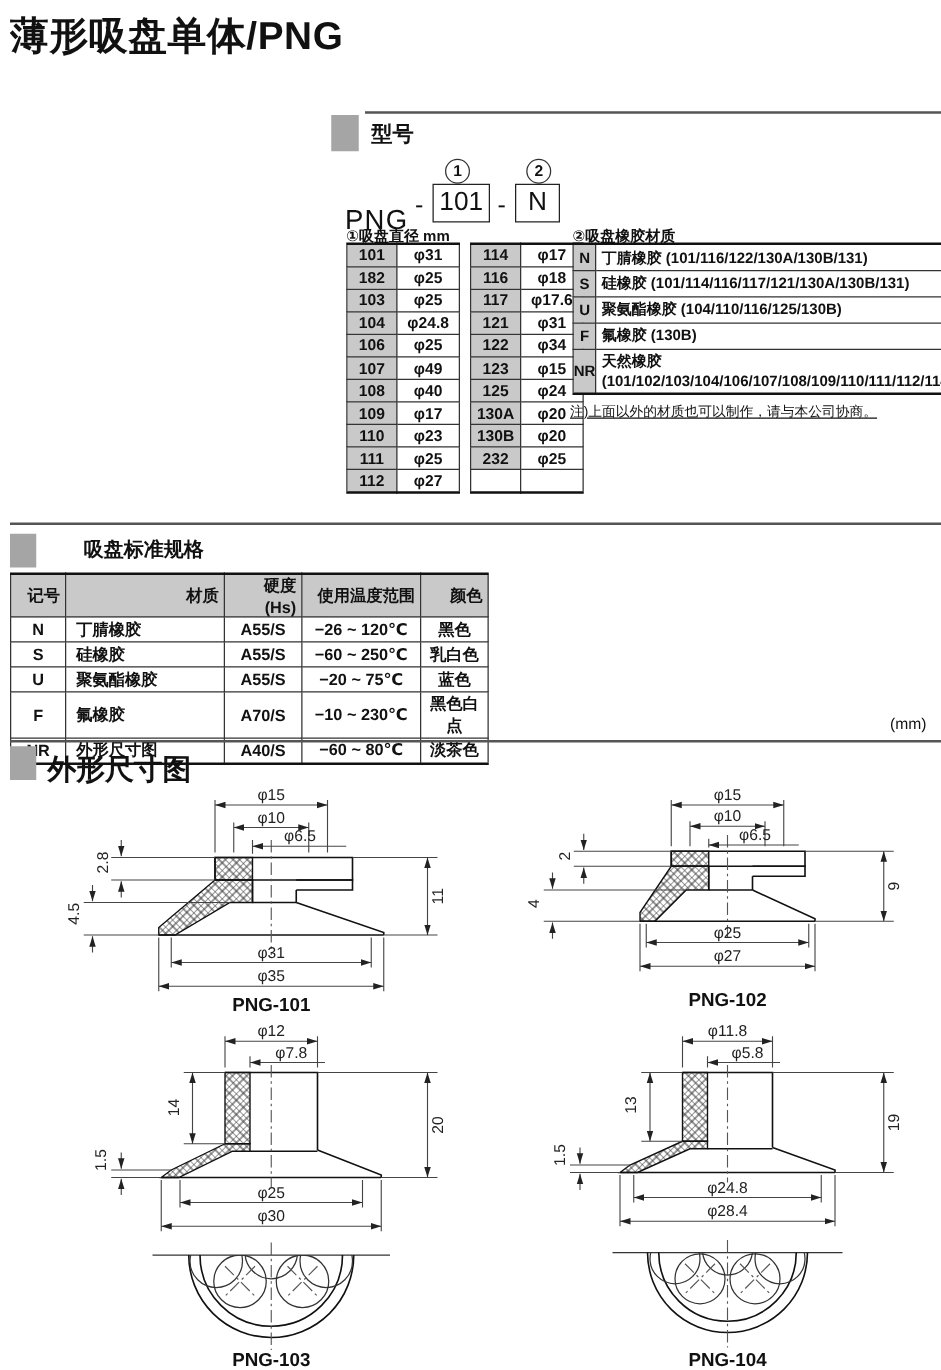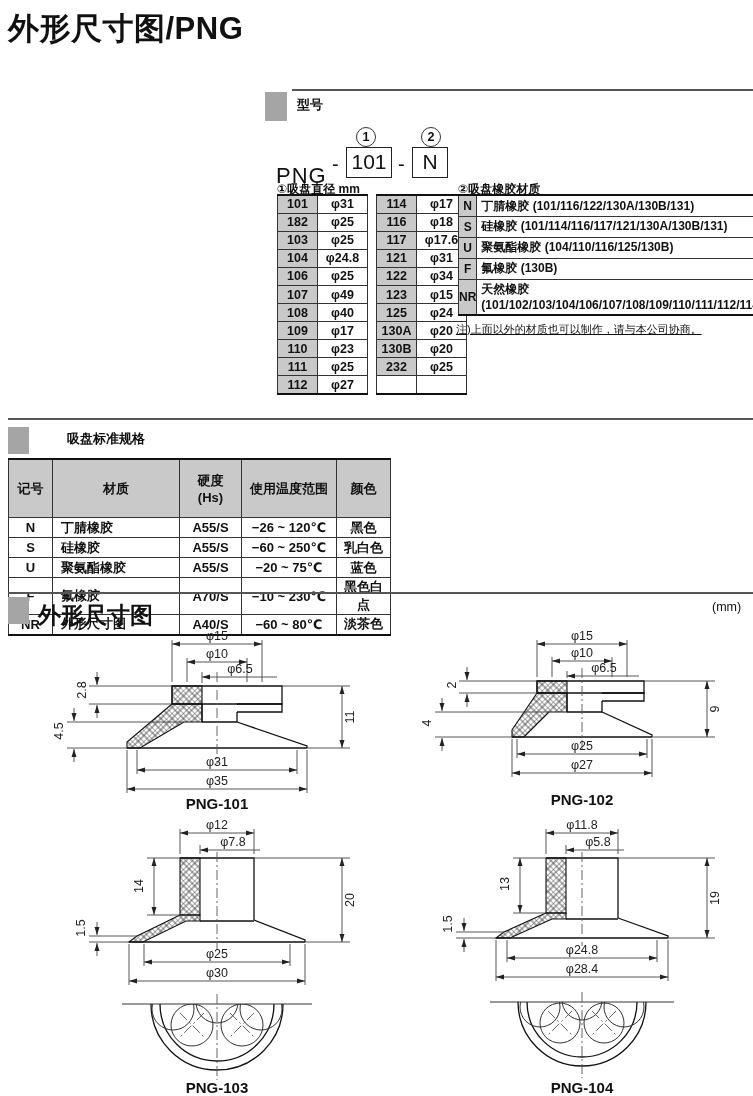--- a/index.html
+++ b/index.html
@@ -9,21 +9,21 @@
     font-family:"Liberation Sans","DejaVu Sans",sans-serif; color:#111;
   }
   .abs { position:absolute; }
 
   
   #page-title { left:8px; top:8px; font-size:31px; font-weight:900; letter-spacing:0.5px; }
 
   
   .sec-rule { height:1.5px; background:#555; }
   .sec-sq { background:#a5a5a5; }
-  .sec-title { font-size:13px; font-weight:bold; }
+  .sec-title { font-size:17px; font-weight:bold; }
 
   
   .circ {
     width:20px; height:20px; border:1.3px solid #333; border-radius:50%;
     text-align:center; font-size:12.5px; font-weight:bold; line-height:18px;
   }
   #model-prefix { font-size:22px; font-weight:400; letter-spacing:1px;margin-top:14px; }
   .model-dash { font-size:20px; font-weight:500; }
   .model-box {
     border:1.6px solid #222; text-align:center; font-size:21px; font-weight:500;
@@ -45,21 +45,21 @@
 
   
   #mat-table { border-top:2.5px solid #111; border-bottom:2.5px solid #111; width:287px; }
   #mat-table td { font-size:12px; font-weight:600; }
   #mat-table td.mletter { width:26px; text-align:center; background:#c9c9c9; height:21px; }
   #mat-table td.mdesc   { padding:1px 4px; background:#fff; line-height:1.35; }
   #mat-note { font-size:11px; font-weight:500; width:292px;text-decoration:underline; }
 
   
   #spec-table { border-top:2.5px solid #111; border-bottom:2.5px solid #111; }
-  #spec-table th { background:#c9c9c9; font-size:13px; font-weight:bold; height:23px; padding:12px 4px; }
+  #spec-table th { background:#c9c9c9; font-size:13px; font-weight:bold; height:23px; padding:0 4px;text-align:right; }
   #spec-table td { font-size:13px; font-weight:600; height:20px; text-align:center; padding:0 4px; }
   #spec-table td.c1 { text-align:left; padding-left:8px;border-radius:10px; }
   #spec-table .w0{width:44px}.w1{width:127px}.w2{width:62px}.w3{width:95px}.w4{width:54px}
 
   #mm-note { font-size:12.5px; }
 
   
   svg text { font-family:"Liberation Sans","DejaVu Sans",sans-serif; font-size:12.5px; fill:#222; }
   svg text.dlabel { font-size:15px; font-weight:bold; fill:#111; }
   .part  { stroke:#111; stroke-width:1.3; fill:none; }
@@ -78,21 +78,21 @@
     </marker>
     <marker id="aS" markerWidth="9" markerHeight="7" refX="0.6" refY="3" orient="auto" markerUnits="userSpaceOnUse">
       <path d="M9,0.4 L0.6,3 L9,5.6 Z" fill="#222"></path>
     </marker>
     <pattern id="xh" width="8" height="8" patternUnits="userSpaceOnUse" patternTransform="rotate(45)">
       <path d="M0,0H8M0,4H8M0,0V8M4,0V8" stroke="#333" stroke-width="0.8" fill="none"></path>
     </pattern>
   </defs>
 </svg>
 
-<h1 id="page-title" class="abs">外形尺寸图/PNG</h1>
+<h1 id="page-title" class="abs">薄形吸盘单体/PNG</h1>
 
 <div class="abs sec-rule" style="left:292px; top:89px; width:461px;"></div>
 <div class="abs sec-sq" style="left:265px; top:92px; width:22px; height:29px;"></div>
 <h2 class="abs sec-title" style="left:297px; top:96px;">型号</h2>
 
 <div class="abs circ" style="left:356px; top:127px;">1</div>
 <div class="abs circ" style="left:421px; top:127px;">2</div>
 
 <span id="model-prefix" class="abs" style="left:276px; top:149px;">PNG</span>
 <span class="abs model-dash" style="left:332px; top:153px;">-</span>
@@ -223,21 +223,21 @@
       <tr>
         <td class="mletter">NR</td>
         <td class="mdesc">天然橡胶 (101/102/103/104/106/107/108/109/110/111/112/114/123)</td>
       </tr>
     </tbody>
   </table>
 <div id="mat-note" class="abs" style="left:456px; top:322px;">注)上面以外的材质也可以制作，请与本公司协商。</div>
 
 <div class="abs sec-rule" style="left:8px; top:418px; width:745px;"></div>
 <div class="abs sec-sq" style="left:8px; top:427px; width:21px; height:27px;"></div>
-<h2 class="abs sec-title" style="left:38px; top:430px; font-size:13px;padding-left:29px;">吸盘标准规格</h2>
+<h2 class="abs sec-title" style="left:38px; top:430px; font-size:16px;padding-left:29px;">吸盘标准规格</h2>
 
 <table id="spec-table" class="abs" style="left:8px; top:458px;">
   <thead>
       <tr id="spec-head">
         <th class="w0">记号</th>
         <th class="w1">材质</th>
         <th class="w2">硬度 (Hs)</th>
         <th class="w3">使用温度范围</th>
         <th class="w4">颜色</th>
       </tr>
@@ -277,21 +277,21 @@
         <td class="c2 w2">A40/S</td>
         <td class="c3 w3">−60 ~ 80℃</td>
         <td class="c4 w4">淡茶色</td>
       </tr>
     </tbody>
 </table>
 
 <div class="abs sec-rule" style="left:8px; top:592px; width:745px;"></div>
 <div class="abs sec-sq" style="left:8px; top:597px; width:21px; height:27px;"></div>
 <h2 class="abs sec-title" style="left:38px; top:600px; font-size:23px;">外形尺寸图</h2>
-<div id="mm-note" class="abs" style="left:712px; top:600px;">(mm)</div>
+<div id="mm-note" class="abs" style="left:712px; top:572px;">(mm)</div>
 
 <svg class="abs" style="left:42px; top:628px;" width="345" height="190" viewBox="0 0 345 190">
 
   <path class="part" d="M130,58 H240 V76 H130 Z"></path>
   <rect class="partf" x="130" y="58" width="30" height="18"></rect>
   <path class="part" d="M195,76 H240 V84 H195"></path>
   <path class="part" d="M160,76 V94 M195,84 V94 M160,94 H195"></path>
   <path class="part" d="M195,94 L265,118 V120"></path>
   <path class="part" d="M85,120 H265"></path>
   <path class="partf" d="M130,76 L85,114 L85,120 L98,120 L142,94 L160,94 L160,76 Z"></path>

